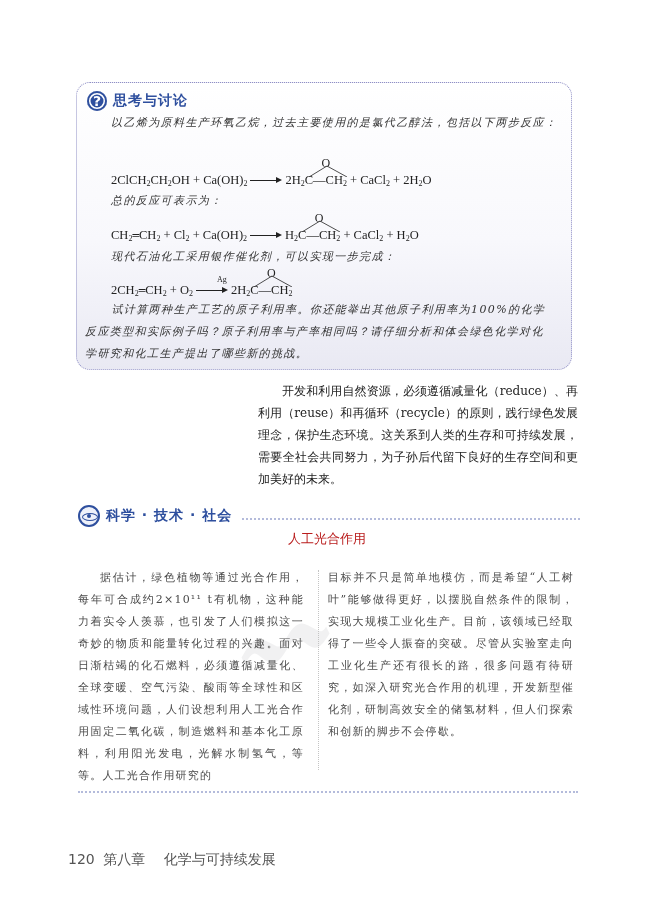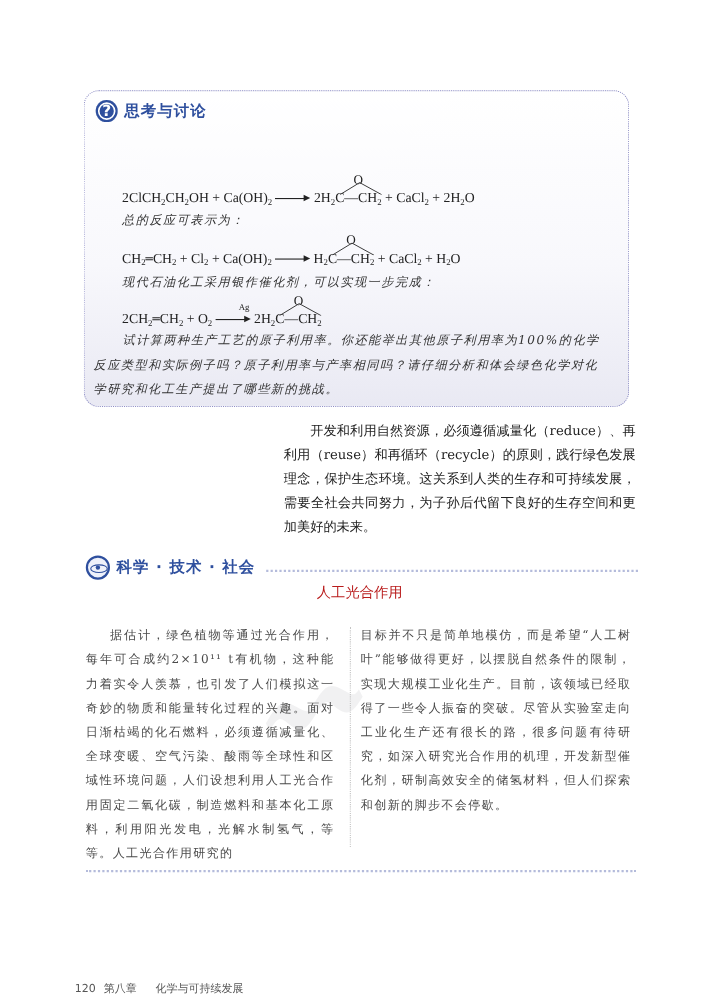--- a/index.html
+++ b/index.html
@@ -49,34 +49,35 @@
       border-bottom: 2px dotted #b4bbdb; }
     .article-title { position: absolute; left: 0; width: 654px; top: 530px; text-align: center;
       font: 13px "DejaVu Sans", sans-serif; color: #b91c1c; }
     .col { position: absolute; top: 567px; font-size: 11px; line-height: 22px; color: #4a4a4a;
       text-align: justify; letter-spacing: 1.2px; }
     .col-left { left: 78px; width: 226px; text-indent: 2em; }
     .col-right { left: 328px; width: 246px; }
     .col-div { position: absolute; left: 318px; top: 570px; height: 200px; border-left: 1px dotted #c4c4c4; }
     .watermark { position: absolute; left: 230px; top: 570px; font-size: 90px; color: rgba(200,200,205,0.25); font-style: italic; transform: rotate(-20deg); }
     .bottom-wavy { position: absolute; left: 78px; top: 787px; width: 500px; height: 4px; border-bottom: 2px dotted #b4bbdb; }
-    .footer { position: absolute; left: 68px; top: 892px; font-size: 10px; color: #555; font-family: "DejaVu Sans", sans-serif; }
+    .footer { position: absolute; left: 68px; top: 851px; font-size: 14px; color: #555; font-family: "DejaVu Sans", sans-serif; }
     .footer .pn { margin-right: 4px; }
     .footer .chap { margin-right: 14px; font-family: "DejaVu Serif", serif; }
     .footer .ttl { font-family: "DejaVu Serif", serif; }
   </style>
 </head>
 <body>
 
 <div class="discuss-box">
   <div class="box-header">
     <span class="q-icon">?</span>
     <span class="box-title">思考与讨论</span>
   </div>
 
+  <div class="line cn-it" style="left:34px; top:32px;">以乙烯为原料生产环氧乙烷，过去主要使用的是氯代乙醇法，包括以下两步反应：</div>
 
 
   <div class="line eq" style="left:34px; top:90px;">
     2ClCH<sub>2</sub>CH<sub>2</sub>OH + Ca(OH)<sub>2</sub><span class="arrow"></span>2H<sub>2</sub><span class="epox"><span class="o">O</span><svg width="48" height="12">
           <polyline points="4,12 22,1 42,12" fill="none" stroke="#222" stroke-width="0.8"></polyline>
         </svg>C—CH<sub>2</sub></span> + CaCl<sub>2</sub> + 2H<sub>2</sub>O
   </div>
 
   <div class="line cn-it" style="left:34px; top:110px;">总的反应可表示为：</div>
 

